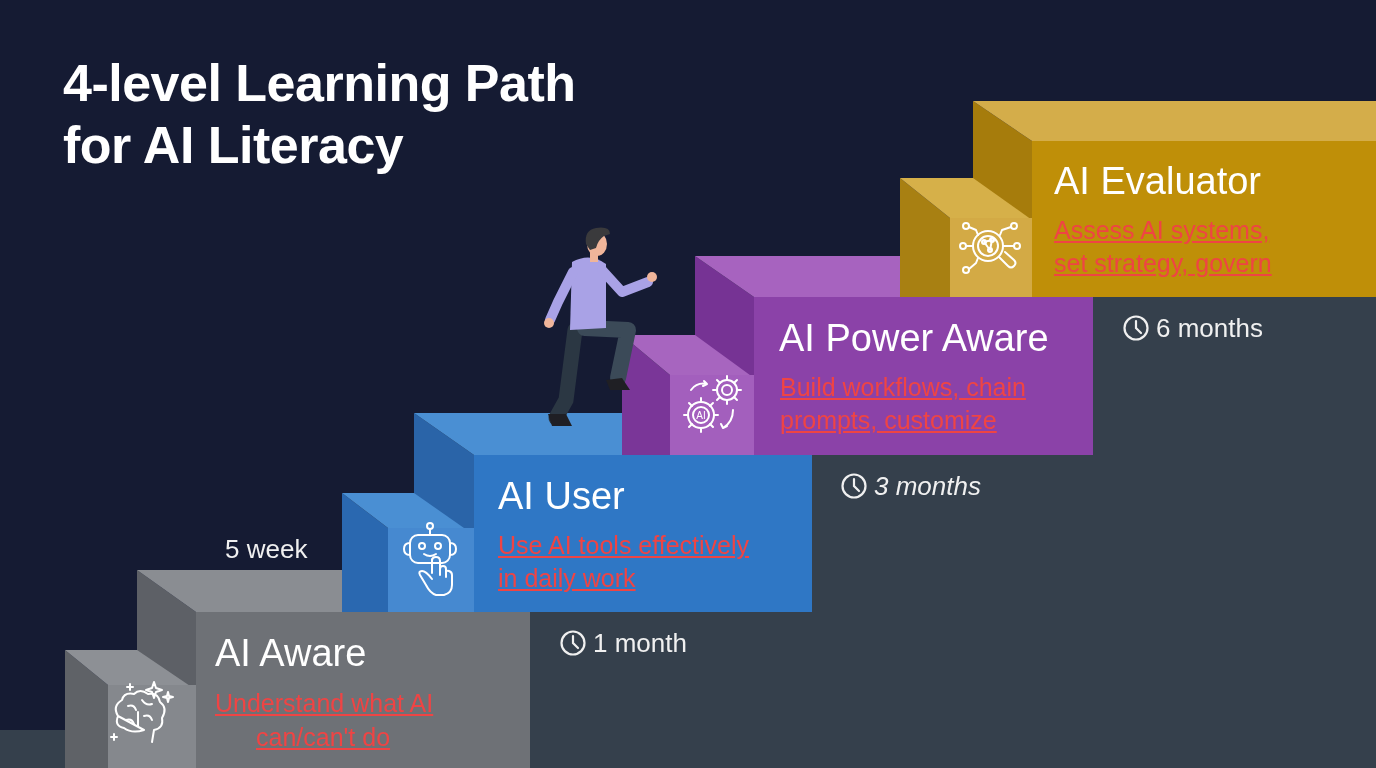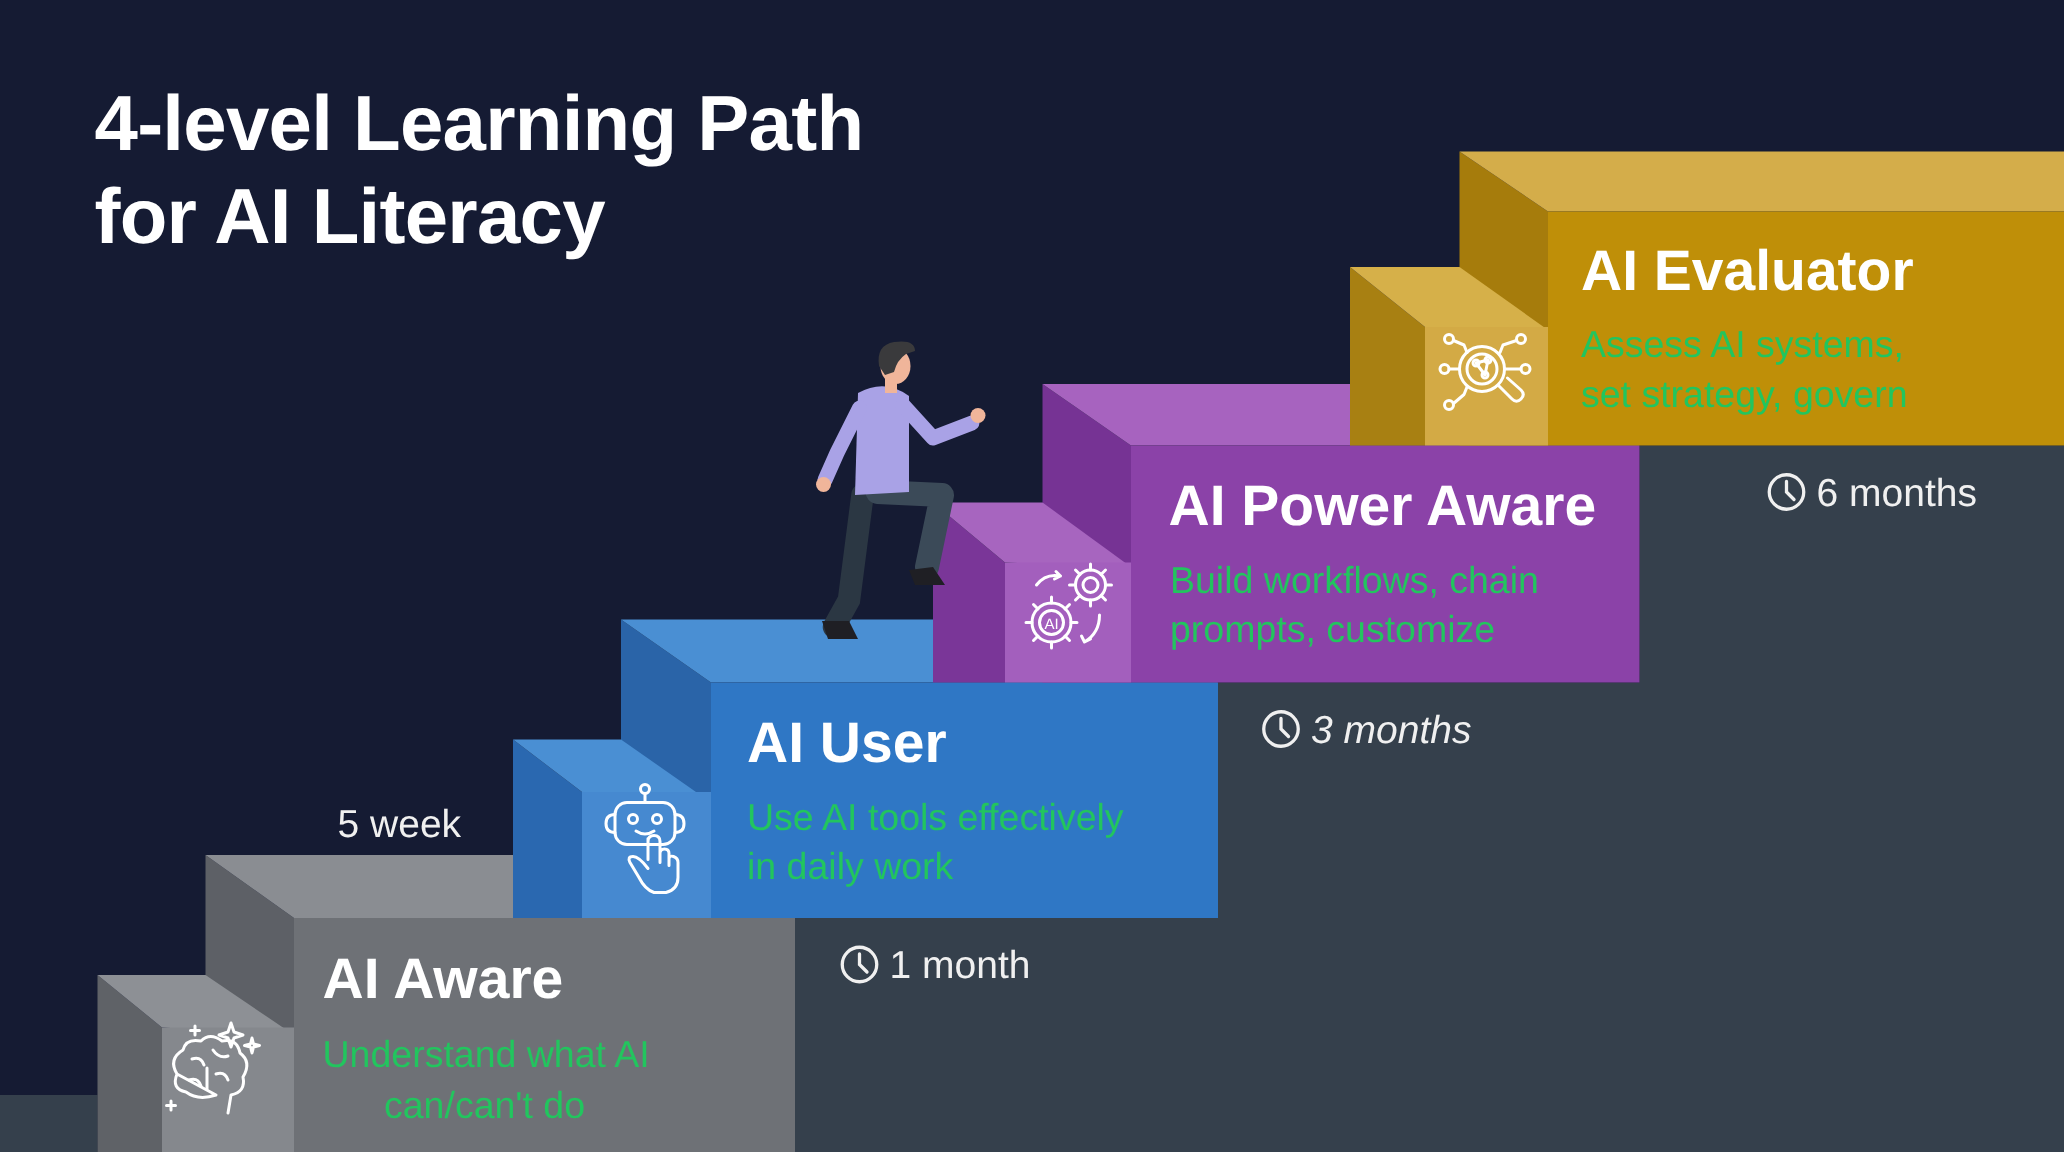--- a/index.html
+++ b/index.html
@@ -1,22 +1,22 @@
 <!DOCTYPE html>
 <html><head>
 <meta charset="utf-8">
 <style>
   html, body { margin:0; padding:0; }
   body { width:1376px; height:768px; overflow:hidden; background:#151b33; font-family:"Liberation Sans", "DejaVu Sans", sans-serif; position:relative; }
   .stage { position:absolute; left:0; top:0; width:1320px; height:768px; }
   svg.geo { position:absolute; left:0; top:0; }
   .title { position:absolute; left:63px; top:52px; color:#ffffff; font-weight:700; font-size:52px; line-height:62px; letter-spacing:-0.5px; margin:0; }
   .title span { display:block; }
-  .lvl-title { position:absolute; color:#ffffff; font-weight:700; font-size:38px; line-height:44px; white-space:nowrap; }
-  .lvl-desc { position:absolute; color:#22c55e; font-size:25px; line-height:33px; white-space:nowrap; }
+  .lvl-title { position:absolute; color:#ffffff; font-weight:400; font-size:38px; line-height:44px; white-space:nowrap; }
+  .lvl-desc { position:absolute; color:#ef4444; font-size:25px; line-height:33px; white-space:nowrap;text-decoration:underline; }
   .dur { position:absolute; color:#f0f0f0; font-size:26px; line-height:30px; white-space:nowrap; display:flex; align-items:center; gap:6px; }
   .dur svg { flex:none; }
   .icon { position:absolute; }
 </style>
 </head>
 <body>
 
 <div class="stage">
 
   <svg class="geo" width="1376" height="768" viewBox="0 0 1376 768">
@@ -155,21 +155,21 @@
       <path d="M50,6 L50,10 M50,30 L50,34 M36,20 L40,20 M60,20 L64,20 M40,10 L43,13 M57,27 L60,30 M40,30 L43,27 M57,13 L60,10"></path>
       <path d="M14,20 Q20,12 30,14 M27,11 L30,14 L26,16"></path>
       <path d="M56,40 Q56,52 46,58 M44,54 L46,58 L50,56"></path>
     </g>
     <text x="24" y="49" text-anchor="middle" font-family="Liberation Sans, sans-serif" font-size="10" fill="#ffffff">AI</text>
   </svg>
 
   <div class="lvl-title" style="left:1054px; top:159px;">AI Evaluator</div>
   <div class="lvl-desc" style="left:1054px; top:214px;">Assess AI systems,</div>
   <div class="lvl-desc" style="left:1054px; top:247px;">set strategy, govern</div>
-  <div class="dur" style="left:1177px; top:313px;">
+  <div class="dur" style="left:1122px; top:313px;">
     <svg width="28" height="28" viewBox="0 0 28 28">
         <circle cx="14" cy="14" r="11.5" fill="none" stroke="#f0f0f0" stroke-width="2.2"></circle>
         <path d="M14,7 L14,14 L19,19" fill="none" stroke="#f0f0f0" stroke-width="2.2" stroke-linecap="round"></path>
       </svg>
     <span>6 months</span>
   </div>
   <svg class="icon" style="left:956px; top:218px;" width="68" height="62" viewBox="0 0 68 62">
     <g fill="none" stroke="#ffffff" stroke-width="2" stroke-linecap="round" stroke-linejoin="round">
       <circle cx="32" cy="28" r="15"></circle>
       <circle cx="32" cy="28" r="10"></circle>

